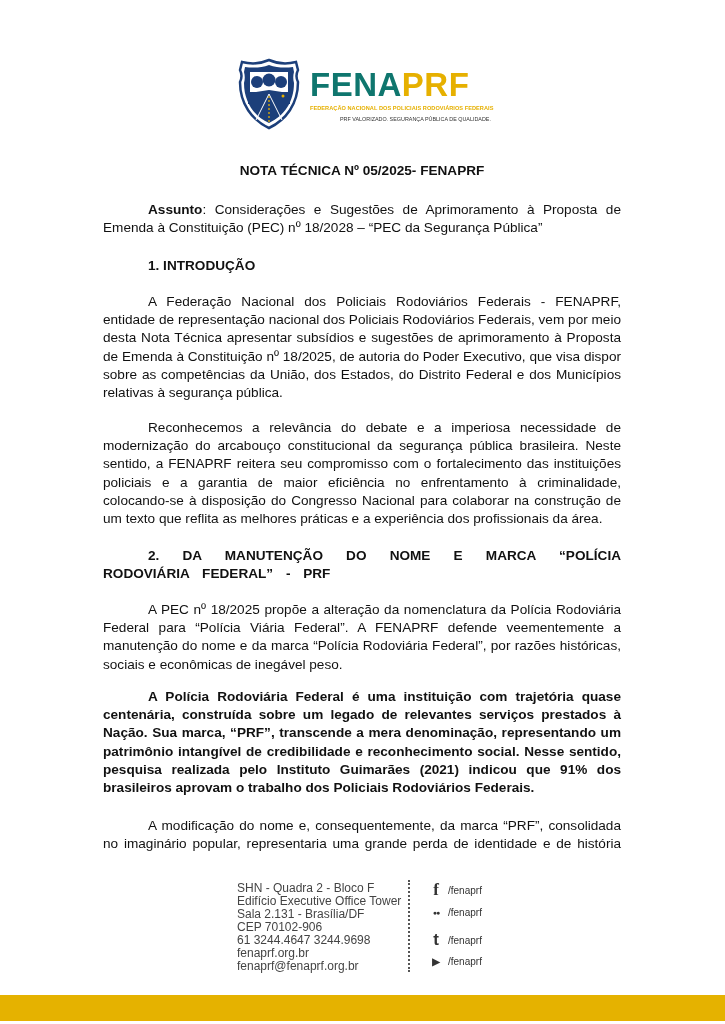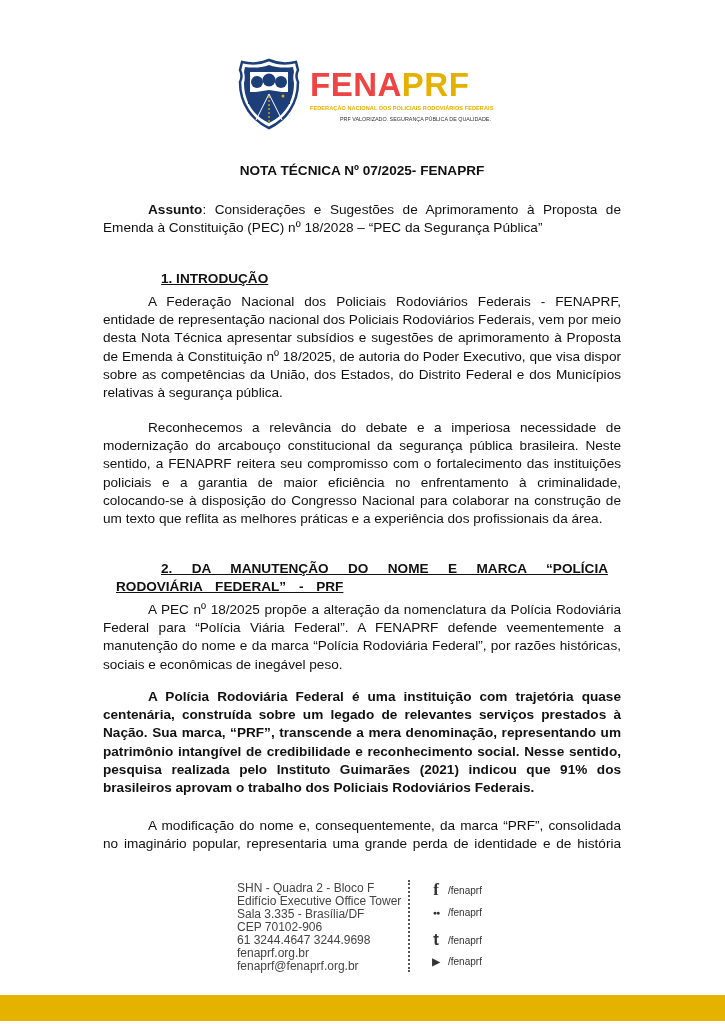--- a/index.html
+++ b/index.html
@@ -3,30 +3,30 @@
 <meta charset="utf-8">
 <style>
   html, body { margin: 0; padding: 0; background: #ffffff; }
   body { width: 725px; height: 1024px; position: relative; overflow: hidden; font-family: "Liberation Sans", sans-serif; color: #111111; }
 
   
   .logo { position: absolute; left: 238px; top: 58px; width: 260px; height: 72px; }
   .shield { position: absolute; left: 0; top: 0; width: 62px; height: 72px; }
   .brand { position: absolute; left: 72px; top: 10px; }
   .brand-name { font-family: "Liberation Sans", sans-serif; font-weight: 900; font-size: 33px; letter-spacing: 0.5px; line-height: 34px; white-space: nowrap; }
-  .brand-fena { color: #ef4444; }
+  .brand-fena { color: #0f766e; }
   .brand-prf { color: #e6b000; }
   .brand-sub { font-size: 5.6px; font-weight: bold; color: #e6b000; letter-spacing: 0.05px; margin-top: 3px; white-space: nowrap; }
   .brand-slogan { font-size: 5.4px; color: #333; margin-top: 5px; margin-left: 30px; white-space: nowrap; }
 
   
   .doc { position: absolute; left: 103px; width: 518px; font-size: 13.6px; line-height: 18.2px; }
   .title { position: absolute; left: 103px; width: 518px; top: 163px; text-align: center; font-weight: bold; font-size: 13.6px; }
   .para { text-align: justify; text-indent: 45px; margin: 0; }
-  .heading { font-weight: bold; margin: 13px; text-indent: 45px; text-align: justify; text-decoration: underline; }
+  .heading { font-weight: bold; margin: 0; text-indent: 45px; text-align: justify; }
   .b { font-weight: bold; }
 
   
   .footer-addr { position: absolute; left: 237px; top: 882px; font-size: 12px; line-height: 13px; color: #444; }
   .footer-divider { position: absolute; left: 408px; top: 880px; height: 92px; border-left: 2px dotted #555; }
   .social { position: absolute; left: 428px; font-size: 10px; color: #333; display: flex; align-items: center; }
   .social .ico { width: 16px; display: inline-block; text-align: center; margin-right: 4px; color: #333; font-weight: bold; }
   .yellow-bar { position: absolute; left: 0; top: 995px; width: 725px; height: 26px; background: #e5b200; }
 </style>
 </head>
@@ -47,21 +47,21 @@
   </svg>
   <div class="brand">
     <div class="brand-name">
       <span class="brand-fena">FENA</span><span class="brand-prf">PRF</span>
     </div>
     <div class="brand-sub">FEDERAÇÃO NACIONAL DOS POLICIAIS RODOVIÁRIOS FEDERAIS</div>
     <div class="brand-slogan">PRF VALORIZADO. SEGURANÇA PÚBLICA DE QUALIDADE.</div>
   </div>
 </div>
 
-<div class="title">NOTA TÉCNICA Nº 07/2025- FENAPRF</div>
+<div class="title">NOTA TÉCNICA Nº 05/2025- FENAPRF</div>
 
 <div class="doc" style="top:201px;">
   <p class="para"><span class="b">Assunto</span><span>: Considerações e Sugestões de Aprimoramento à Proposta de Emenda à Constituição (PEC) nº 18/2028 – “PEC da Segurança Pública”</span></p>
 </div>
 
 <div class="doc" style="top:257px;">
   <p class="heading">1. INTRODUÇÃO</p>
 </div>
 <div class="doc" style="top:293px;">
   <p class="para">A Federação Nacional dos Policiais Rodoviários Federais - FENAPRF, entidade de representação nacional dos Policiais Rodoviários Federais, vem por meio desta Nota Técnica apresentar subsídios e sugestões de aprimoramento à Proposta de Emenda à Constituição nº 18/2025, de autoria do Poder Executivo, que visa dispor sobre as competências da União, dos Estados, do Distrito Federal e dos Municípios relativas à segurança pública.</p>
@@ -79,21 +79,21 @@
 <div class="doc" style="top:688px;font-weight:bold;">
   <p class="para">A Polícia Rodoviária Federal é uma instituição com trajetória quase centenária, construída sobre um legado de relevantes serviços prestados à Nação. Sua marca, “PRF”, transcende a mera denominação, representando um patrimônio intangível de credibilidade e reconhecimento social. Nesse sentido, pesquisa realizada pelo Instituto Guimarães (2021) indicou que 91% dos brasileiros aprovam o trabalho dos Policiais Rodoviários Federais.</p>
 </div>
 <div class="doc" style="top:817px;">
   <p class="para" style="text-align-last: justify;">A modificação do nome e, consequentemente, da marca “PRF”, consolidada no imaginário popular, representaria uma grande perda de identidade e de história</p>
 </div>
 
 <div class="footer-addr">
   <div>SHN - Quadra 2 - Bloco F</div>
   <div>Edifício Executive Office Tower</div>
-  <div>Sala 3.335 - Brasília/DF</div>
+  <div>Sala 2.131 - Brasília/DF</div>
   <div>CEP 70102-906</div>
   <div>61 3244.4647 3244.9698</div>
   <div>fenaprf.org.br</div>
   <div>fenaprf@fenaprf.org.br</div>
 </div>
 <div class="footer-divider"></div>
 
 <div class="social" style="top:880px;">
   <span class="ico" style="font-size:17px;font-family:'Liberation Serif',serif;">f</span>
   <span>/fenaprf</span>

